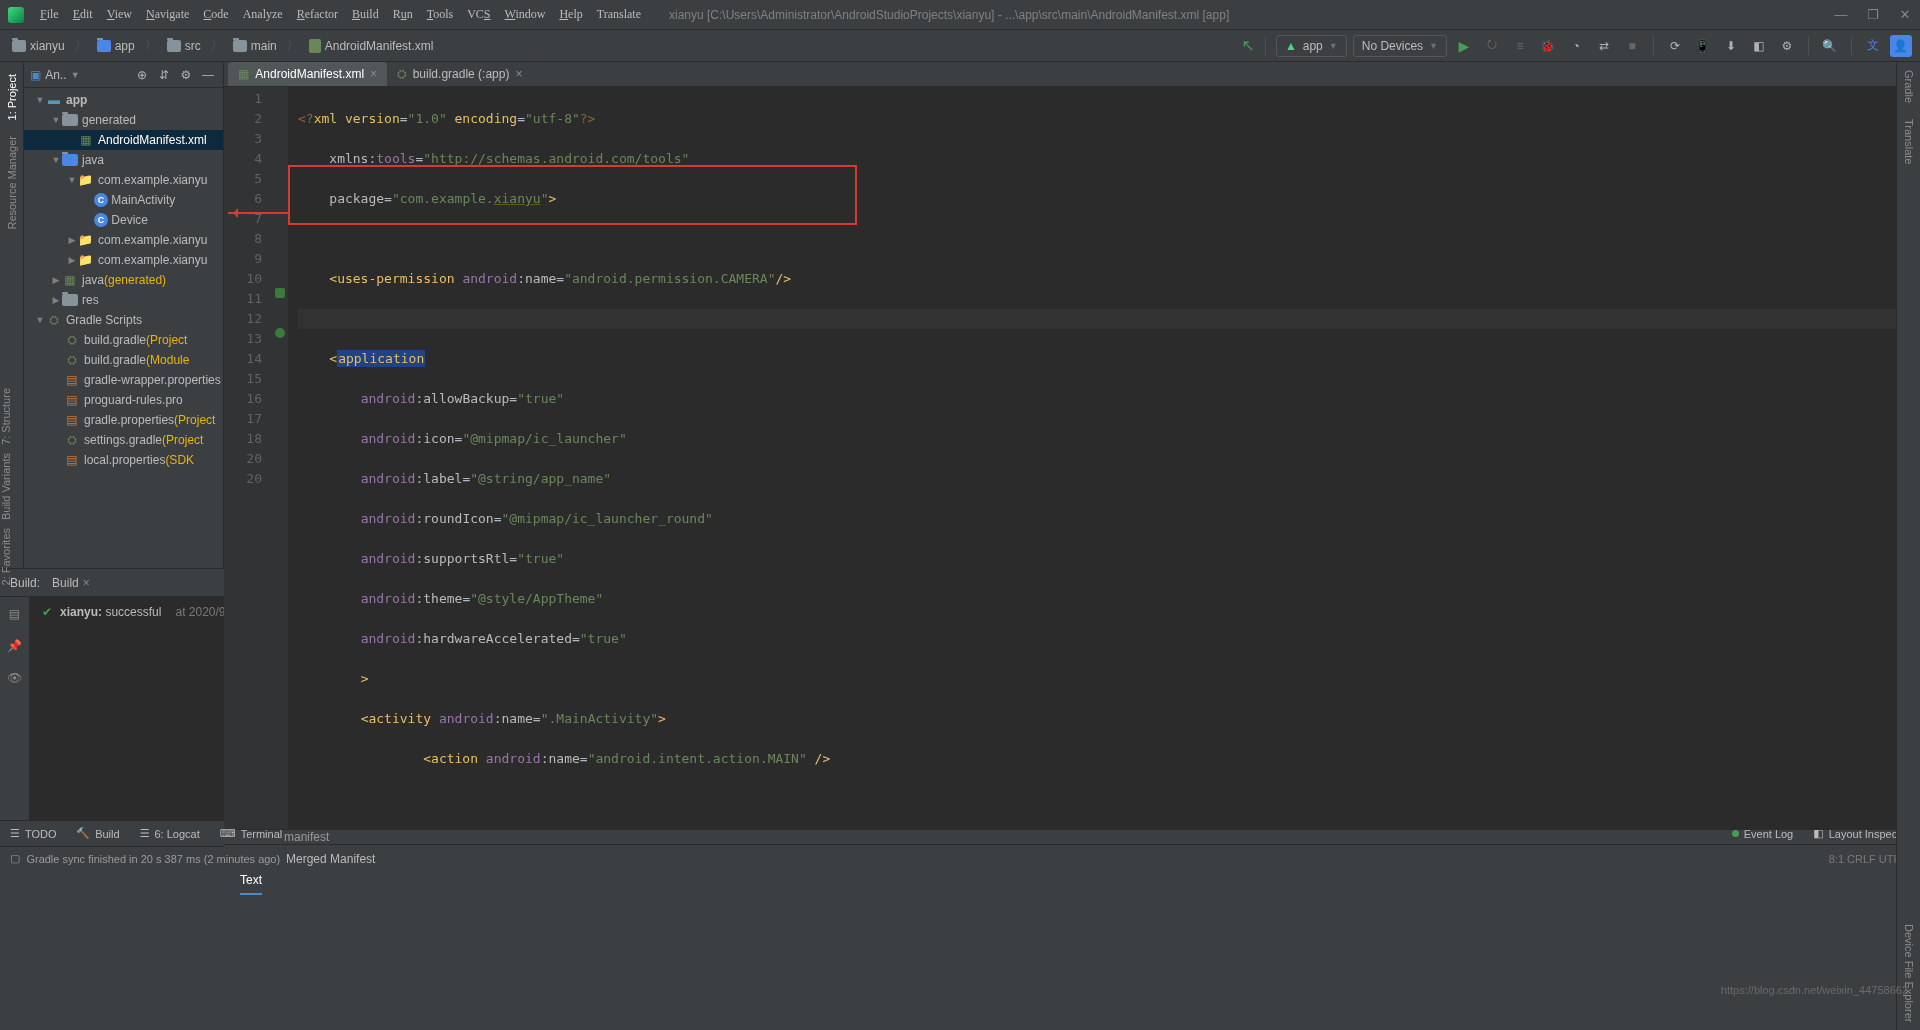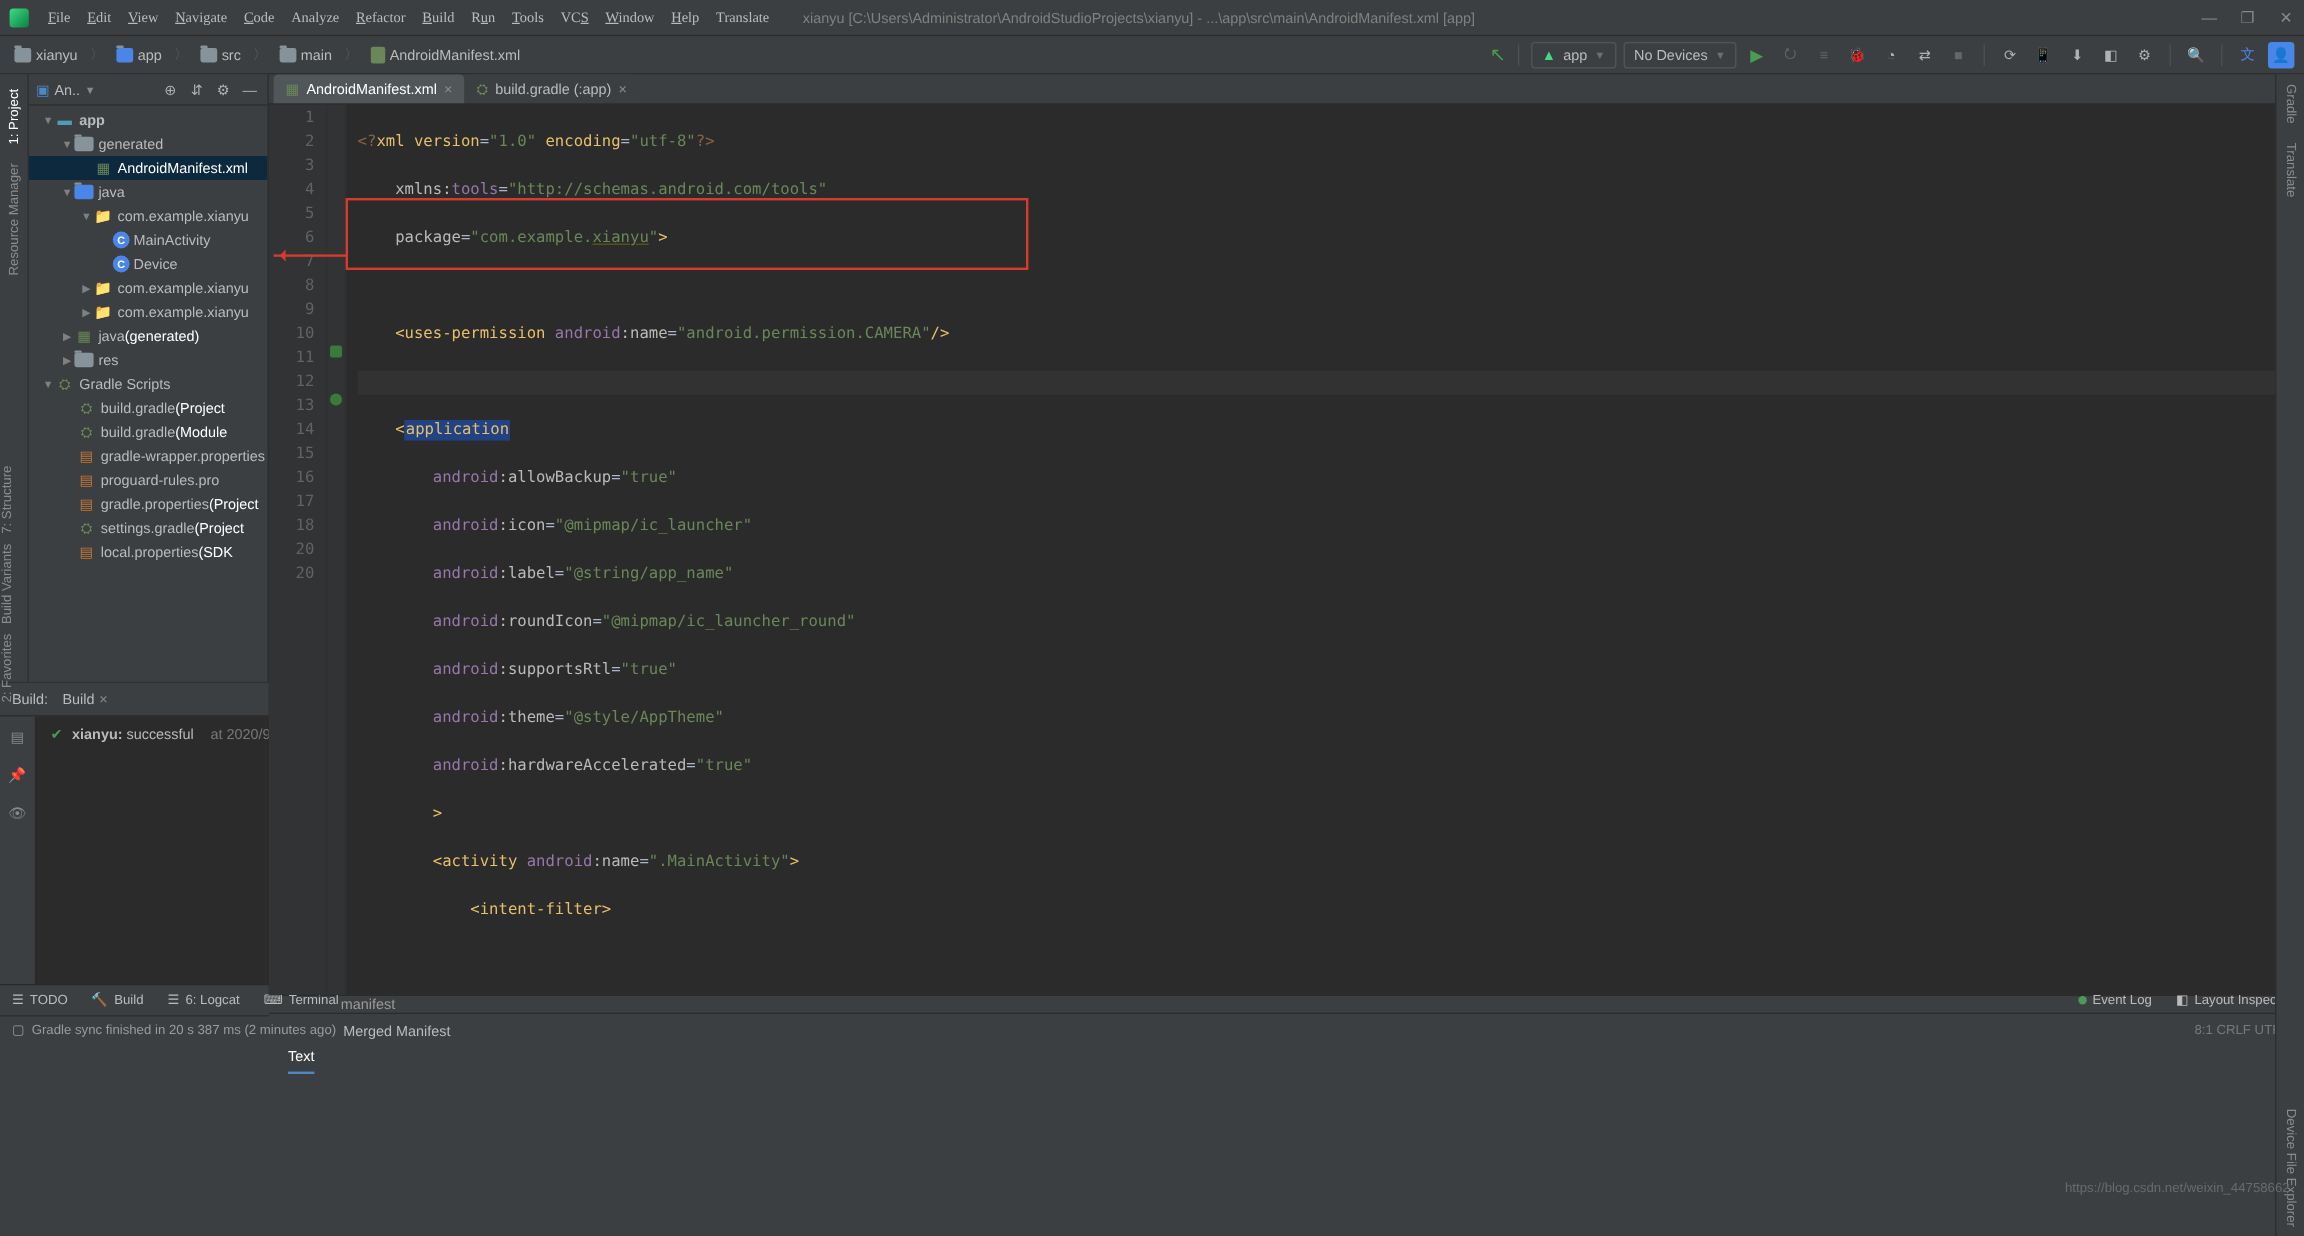--- a/index.html
+++ b/index.html
@@ -33,21 +33,21 @@
 .vert-text.active{color:#fff;}
 .right-gutter { width:24px; background:#3c3f41; border-left:1px solid #2b2b2b;position:absolute;right:0;top:62px;bottom:0;display:flex;flex-direction:column;align-items:center;}
 .proj-panel { width:200px; background:#3c3f41; border-right:1px solid #2b2b2b; display:flex; flex-direction:column;}
 .proj-header { height:26px; display:flex; align-items:center; padding:0 6px; gap:4px; border-bottom:1px solid #2b2b2b;}
 .proj-header .icon{color:#afb1b3;cursor:pointer;width:18px;text-align:center;}
 .proj-tree { flex:1; overflow:hidden; padding-top:2px;}
 .tree-row { display:flex; align-items:center; height:20px; padding-left:4px; color:#bbb; cursor:pointer; white-space:nowrap;}
 .tree-row.selected { background:#0d293e; color:#fff;}
 .tree-arrow{width:12px;color:#808080;font-size:9px;text-align:center;}
 .tree-icon{width:16px;text-align:center;margin-right:4px;}
-.tree-dim{color:#ffffff;}
+.tree-dim{color:#eab308;}
 .mod-ico{color:#519aba;}
 .class-ico{width:14px;height:14px;background:#4a86e8;border-radius:50%;display:inline-flex;align-items:center;justify-content:center;color:#fff;font-size:9px;font-weight:bold;}
 .editor-area { flex:1; display:flex; flex-direction:column; background:#2b2b2b;}
 .tabs { height:28px; background:#3c3f41; display:flex; align-items:flex-end; padding-left:4px; border-bottom:1px solid #2b2b2b;}
 .tab { display:flex;align-items:center;gap:6px;padding:5px 10px;color:#bbb;cursor:pointer;background:#3c3f41;border-radius:4px 4px 0 0;}
 .tab.active{background:#515658;color:#fff;}
 .tab-close{color:#8c8c8c;font-size:12px;}
 .editor-body { flex:1; display:flex; background:#2b2b2b; font-family:Consolas,monospace; font-size:13px; position:relative;}
 .gutter { width:48px; background:#313335; color:#606366; text-align:right; padding-right:10px; line-height:20px; padding-top:2px;user-select:none;}
 .gutter-extra{width:16px;background:#313335;position:relative;}
@@ -336,21 +336,21 @@
 <div>    <span class="c-tag">&lt;</span><span class="c-tag app-hl">application</span></div>
 <div>        <span class="c-ns">android</span><span class="c-attr">:</span><span class="c-attr">allowBackup</span><span class="c-op">=</span><span class="c-val">"true"</span></div>
 <div>        <span class="c-ns">android</span><span class="c-attr">:</span><span class="c-attr">icon</span><span class="c-op">=</span><span class="c-val">"@mipmap/ic_launcher"</span></div>
 <div>        <span class="c-ns">android</span><span class="c-attr">:</span><span class="c-attr">label</span><span class="c-op">=</span><span class="c-val">"@string/app_name"</span></div>
 <div>        <span class="c-ns">android</span><span class="c-attr">:</span><span class="c-attr">roundIcon</span><span class="c-op">=</span><span class="c-val">"@mipmap/ic_launcher_round"</span></div>
 <div>        <span class="c-ns">android</span><span class="c-attr">:</span><span class="c-attr">supportsRtl</span><span class="c-op">=</span><span class="c-val">"true"</span></div>
 <div>        <span class="c-ns">android</span><span class="c-attr">:</span><span class="c-attr">theme</span><span class="c-op">=</span><span class="c-val">"@style/AppTheme"</span></div>
 <div>        <span class="c-ns">android</span><span class="c-attr">:</span><span class="c-attr">hardwareAccelerated</span><span class="c-op">=</span><span class="c-val">"true"</span></div>
 <div>        <span class="c-tag">&gt;</span></div>
 <div>        <span class="c-tag">&lt;</span><span class="c-tag">activity </span><span class="c-ns">android</span><span class="c-attr">:</span><span class="c-attr">name</span><span class="c-op">=</span><span class="c-val">".MainActivity"</span><span class="c-tag">&gt;</span></div>
-<div>            <span class="c-tag">&lt;</span><span class="c-tag">intent-filter</span><span class="c-tag">&gt;</span></div>
+<div>                <span class="c-tag">&lt;</span><span class="c-tag">action </span><span class="c-ns">android</span><span class="c-attr">:</span><span class="c-attr">name</span><span class="c-op">=</span><span class="c-val">"android.intent.action.MAIN"</span><span class="c-tag"> /&gt;</span></div>
         <div class="highlight-box"><div class="arrow-annotation"></div></div>
       </div>
       <div class="scroll-strip">
         <div class="yellow-sq"></div>
         <div class="strip-mark" style="top:30px;background:#b7950b"></div>
         <div class="strip-mark" style="top:60px;background:#b7950b"></div>
       </div>
     </div>
     <div class="breadcrumb-bar">
         <span>manifest</span>

